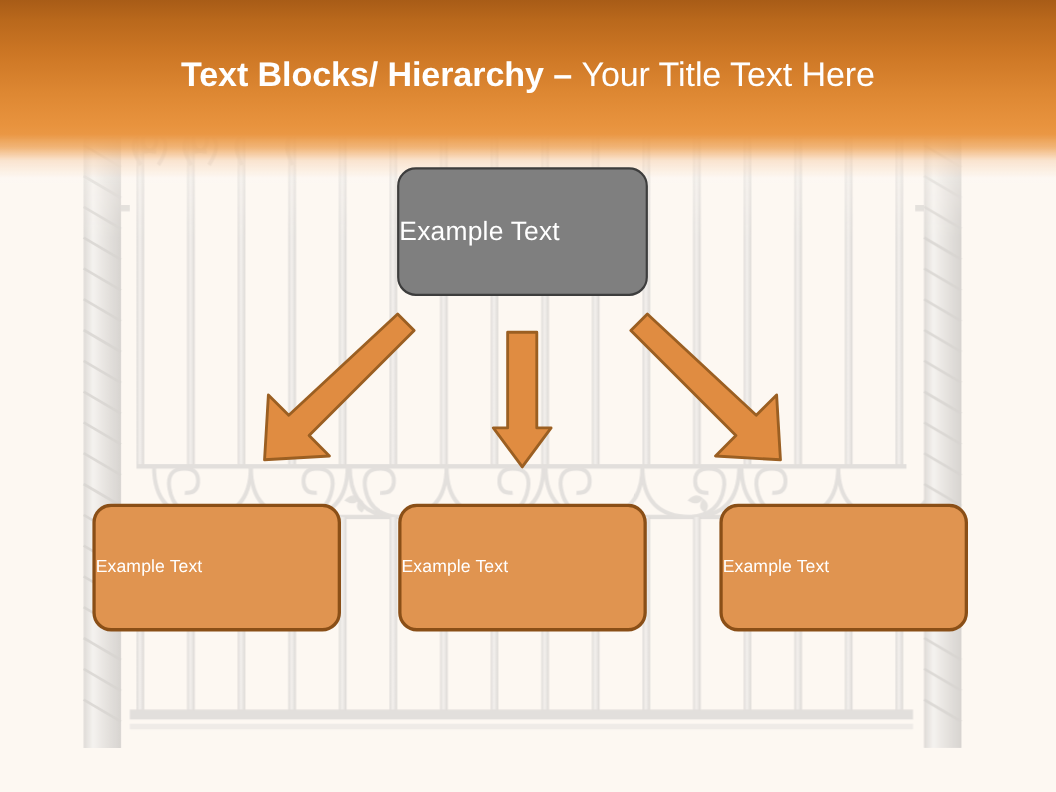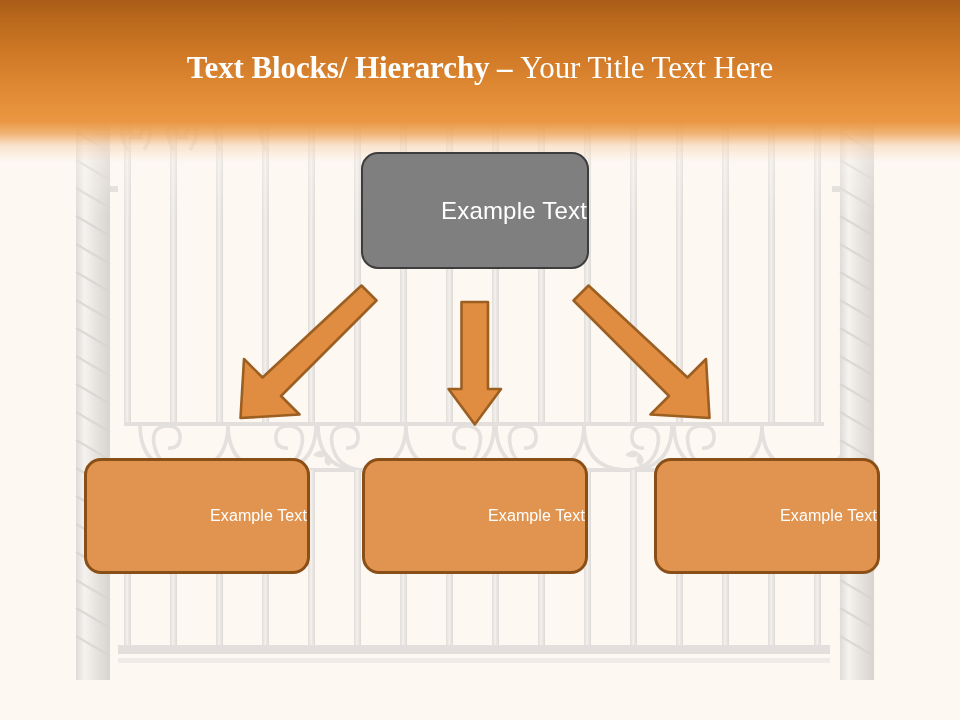--- a/index.html
+++ b/index.html
@@ -56,39 +56,37 @@
     position: absolute;
     left: 0;
     top: 49px;
     width: 960px;
     text-align: center;
     color: #ffffff;
     font-size: 31px;
     line-height: 38px;
     letter-spacing: -0.1px;
     white-space: nowrap;
-    font-family: Liberation Serif, serif;
   }
   #title-text .bold {
     font-weight: bold;
   }
   #title-text .regular {
     font-weight: normal;
   }
 
   
   .node {
     position: absolute;
     box-sizing: border-box;
     display: flex;
     align-items: center;
-    justify-content: flex-end;
+    justify-content: flex-start;
     text-align: center;
     color: #ffffff;
-    padding-left: 12px;
   }
 
   #node-top {
     left: 361px;
     top: 152px;
     width: 228px;
     height: 117px;
     background: #7f7f7f;
     border: 2.5px solid #3d3d3d;
     border-radius: 17px;

